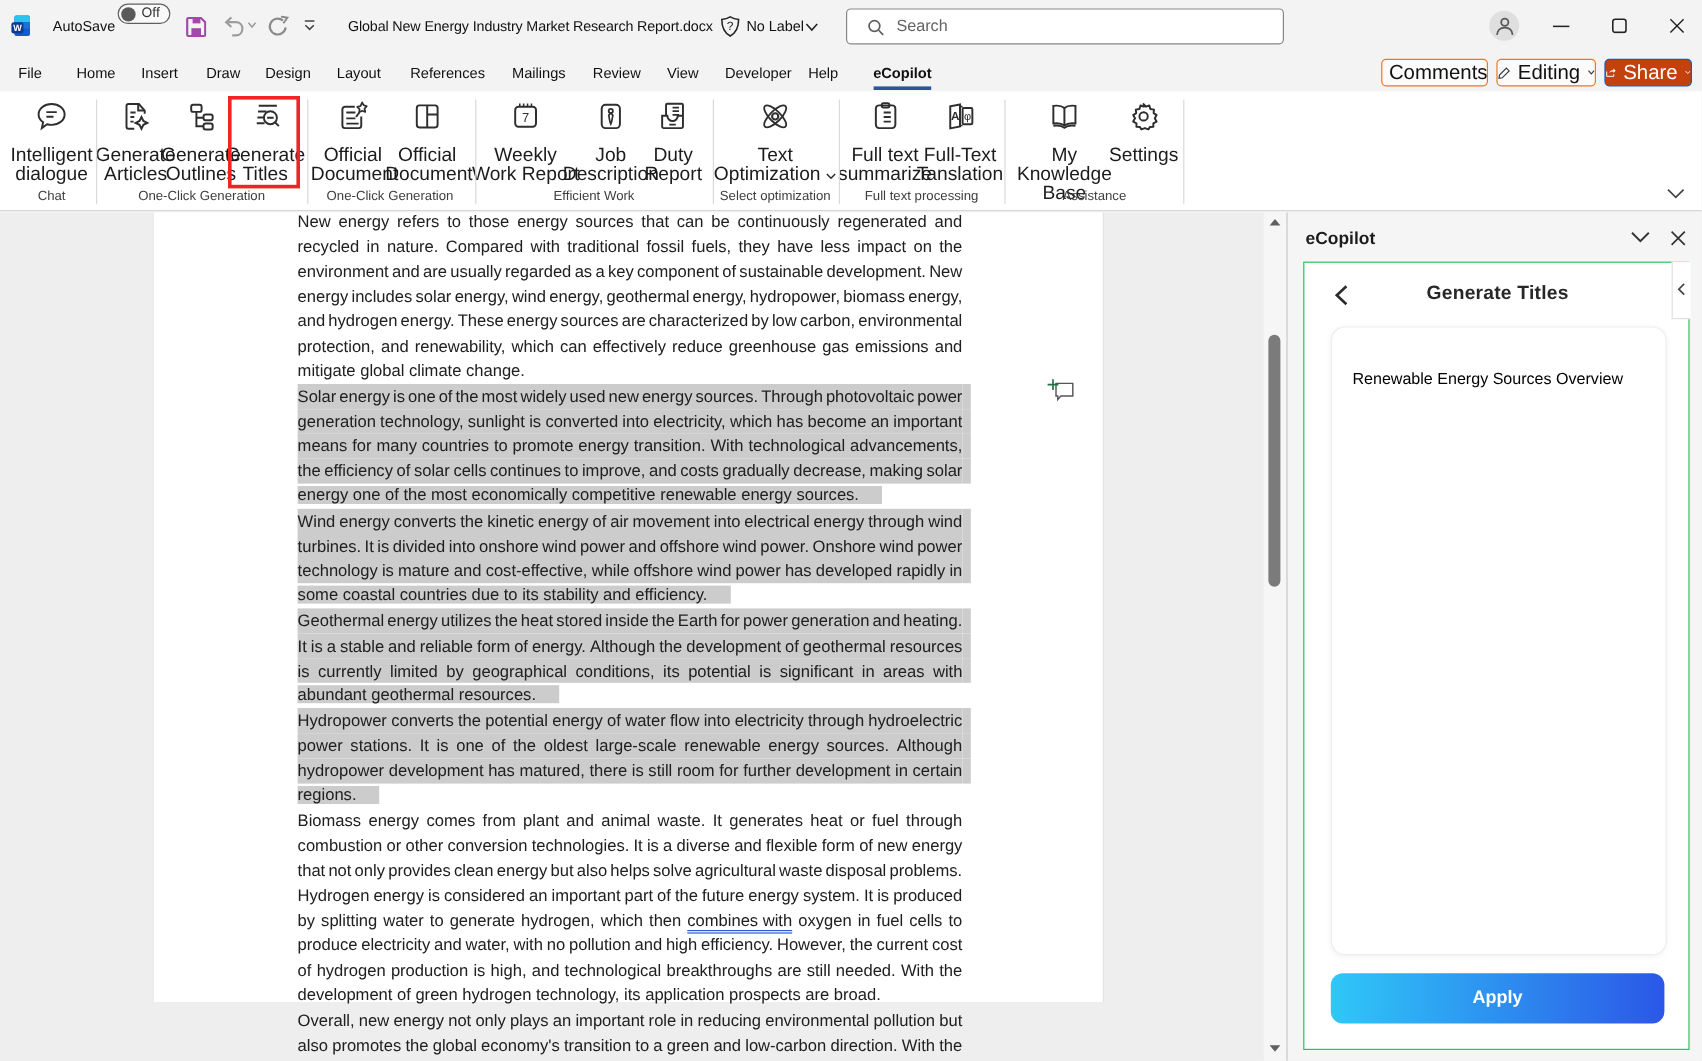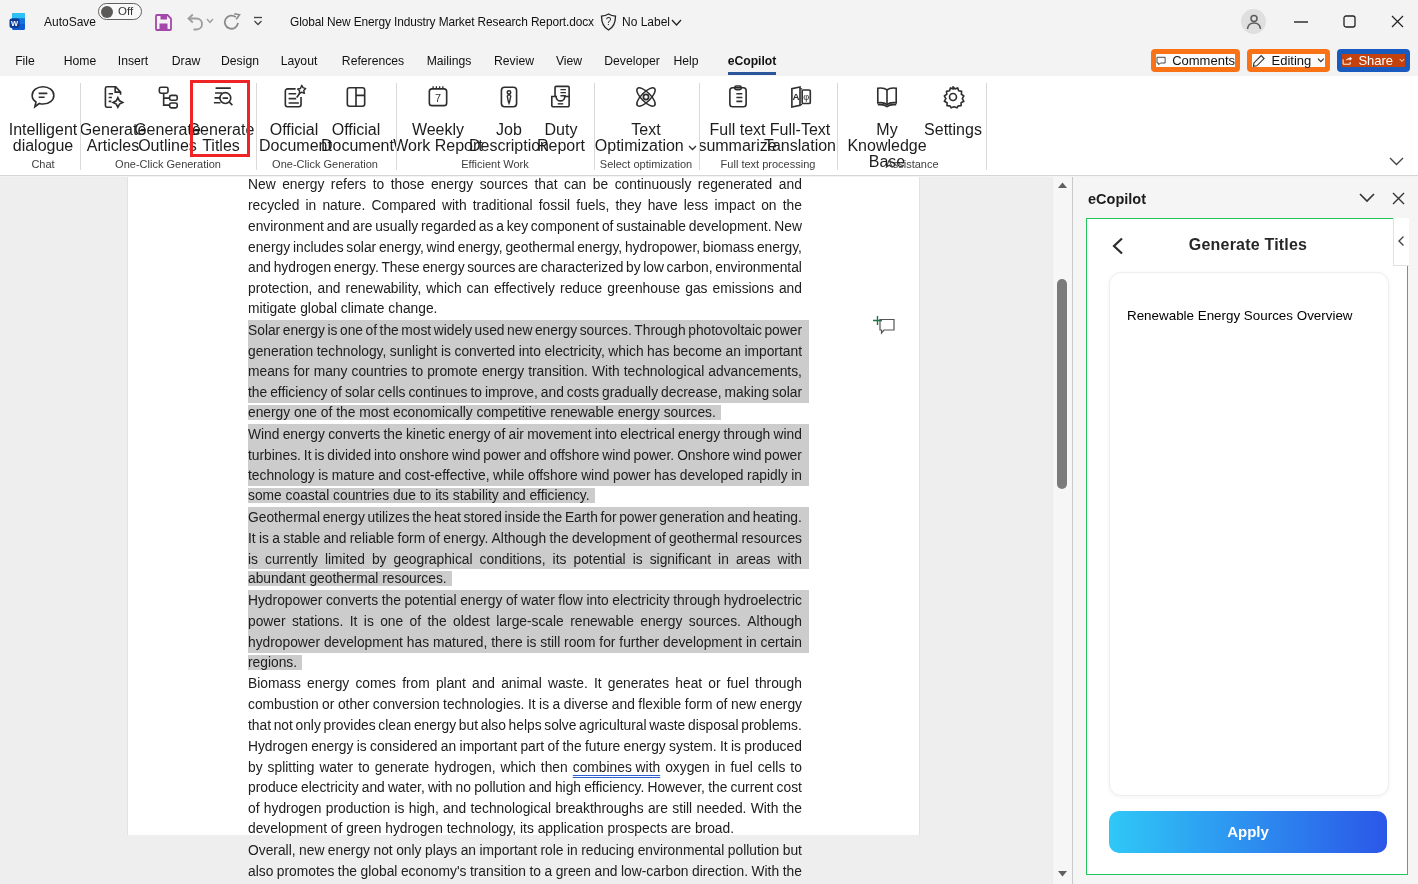--- a/index.html
+++ b/index.html
@@ -18,31 +18,31 @@
 .grp{position:absolute;top:81.5px;transform:translateX(-50%);font-size:11px;color:#3e3e3e;white-space:nowrap}
 .vsep{position:absolute;top:7px;width:1px;height:87px;background:#d9d9d9}
 
 #page{position:absolute;left:127px;top:0;width:793px;height:658px;background:#fff;border-left:1px solid #e2e2e2;border-right:1px solid #e2e2e2}
 #doctext{position:absolute;left:120px;top:-2.7px;width:554px;font-size:13.8px;color:#202020}
 #doctext .j{display:flex;justify-content:space-between;height:20.8px;align-items:center;white-space:nowrap}
 #doctext .j i{font-style:normal}
 #doctext .ln{height:20.8px;line-height:20.8px;white-space:nowrap}
 #doctext .hl{background:#cccccc;position:relative}
 #doctext .hl::after{content:"";position:absolute;left:100%;top:0;width:7px;height:100%;background:#cccccc}
-#doctext .hlt{background:#cccccc;padding-right:5px}
+#doctext .hlt{background:#cccccc;padding-right:19px}
 .gu{text-decoration:underline double #2d5ed2;text-underline-offset:3px;text-decoration-thickness:1px}
 
 #sbar{position:absolute;left:1052px;top:0;width:20px;height:707px;background:#f6f6f6;border-left:1px solid #ebebeb}
 #sthumb{position:absolute;left:4px;top:102px;width:10px;height:210px;background:#7b7b7b;border-radius:5px}
 
 #panel{position:absolute;left:1072px;top:0;width:346px;height:707px;background:#f5f5f5;border-left:1px solid #c9c9c9}
 #pcontent{position:absolute;left:13px;top:41px;width:322px;height:657px;background:#fff;border:1px solid #22c55e}
 #card{position:absolute;left:22px;top:53px;width:280px;height:524px;background:#fff;border:1px solid #eeeeee;border-radius:12px;box-shadow:0 1px 4px rgba(0,0,0,0.05)}
 #applybtn{position:absolute;left:22px;top:592px;width:278px;height:42px;border-radius:10px;background:linear-gradient(90deg,#2fc8f7,#2b57e8);color:#fff;font-weight:bold;font-size:15px;text-align:center;line-height:42px}
-.btn{position:absolute;height:23px;border:5px solid #f97316;border-radius:4px;background:#fbfbfb;font-size:13px;color:#111;display:flex;align-items:center;justify-content:center;gap:6px}
+.btn{position:absolute;height:23px;border:1px solid #f97316;border-radius:4px;background:#fbfbfb;font-size:17px;color:#111;display:flex;align-items:center;justify-content:center;gap:6px}
 </style></head>
 <body>
 <div id="titlebar">
 <div class="abs" style="left:9px;top:12px;width:17px;height:19px">
   <svg width="17" height="19" viewBox="0 0 17 19">
     <path d="M3 2.5 a1.5 1.5 0 0 1 1.5 -1.5 h10 a1.5 1.5 0 0 1 1.5 1.5 v14 a1.5 1.5 0 0 1 -1.5 1.5 h-10 a1.5 1.5 0 0 1 -1.5 -1.5 Z" fill="#0f5bd0"></path>
     <path d="M3 2.5 a1.5 1.5 0 0 1 1.5 -1.5 h10 a1.5 1.5 0 0 1 1.5 1.5 v4 h-13 Z" fill="#2cc3f2"></path>
     <path d="M3 6.5 h13 v5.5 h-13 z" fill="#1573de"></path>
     <rect x="0.5" y="6.5" width="10" height="9.5" rx="2" fill="#0d3a94"></rect>
     <text x="5.5" y="14" font-size="7.5" font-weight="bold" fill="#fff" text-anchor="middle" font-family="Liberation Sans">W</text>
@@ -75,20 +75,27 @@
     </svg>
 <div class="tb-txt" style="left:290px;font-size:11.9px;letter-spacing:-0.1px">Global New Energy Industry Market Research Report.docx</div>
 <svg class="abs" style="left:600px;top:13px" width="17" height="18" viewBox="0 0 17 18">
   <path d="M8.5 1 C10.5 2.2 13 3 15.5 3.2 C15.5 9 14 14 8.5 17 C3 14 1.5 9 1.5 3.2 C4 3 6.5 2.2 8.5 1 Z" fill="none" stroke="#222" stroke-width="1.3"></path>
   <text x="8.5" y="12" font-size="10" fill="#222" text-anchor="middle" font-family="Liberation Sans">?</text>
 </svg>
 <div class="tb-txt" style="left:622px;font-size:12px">No Label</div>
 <svg class="abs" style="left:671px;top:18.5px" width="11" height="8">
       <path d="M1 1 L5.5 6 L10 1" stroke="#222" stroke-width="1.3" fill="none"></path>
     </svg>
+<div class="abs" style="left:705px;top:7px;width:365px;height:30px;background:#fff;border:1px solid #878787;border-radius:4px">
+  <svg class="abs" style="left:17px;top:8px" width="14" height="14" viewBox="0 0 14 14">
+        <circle cx="5.7" cy="5.7" r="4.5" fill="none" stroke="#5c5c5c" stroke-width="1.4"></circle>
+        <path d="M9.2 9.2 L13 13" stroke="#5c5c5c" stroke-width="1.4"></path>
+      </svg>
+  <div class="abs" style="left:41px;top:0;height:28px;line-height:28px;font-size:13.5px;color:#616161">Search</div>
+</div>
 <div class="abs" style="left:1241px;top:9px;width:25px;height:25px;border-radius:50%;background:#dfdfdf">
   <svg class="abs" style="left:4.5px;top:4px" width="16" height="18" viewBox="0 0 16 18">
         <circle cx="8" cy="5.5" r="3" fill="none" stroke="#5b5b5b" stroke-width="1.5"></circle>
         <path d="M1.5 16 C2 11.5 5 10 8 10 C11 10 14 11.5 14.5 16" fill="none" stroke="#5b5b5b" stroke-width="1.5"></path>
       </svg>
 </div>
 <svg class="abs" style="left:1294px;top:21px" width="14" height="2">
       <path d="M0 1 H14" stroke="#222" stroke-width="1.4"></path>
     </svg>
 <svg class="abs" style="left:1343px;top:15px" width="13" height="13">

